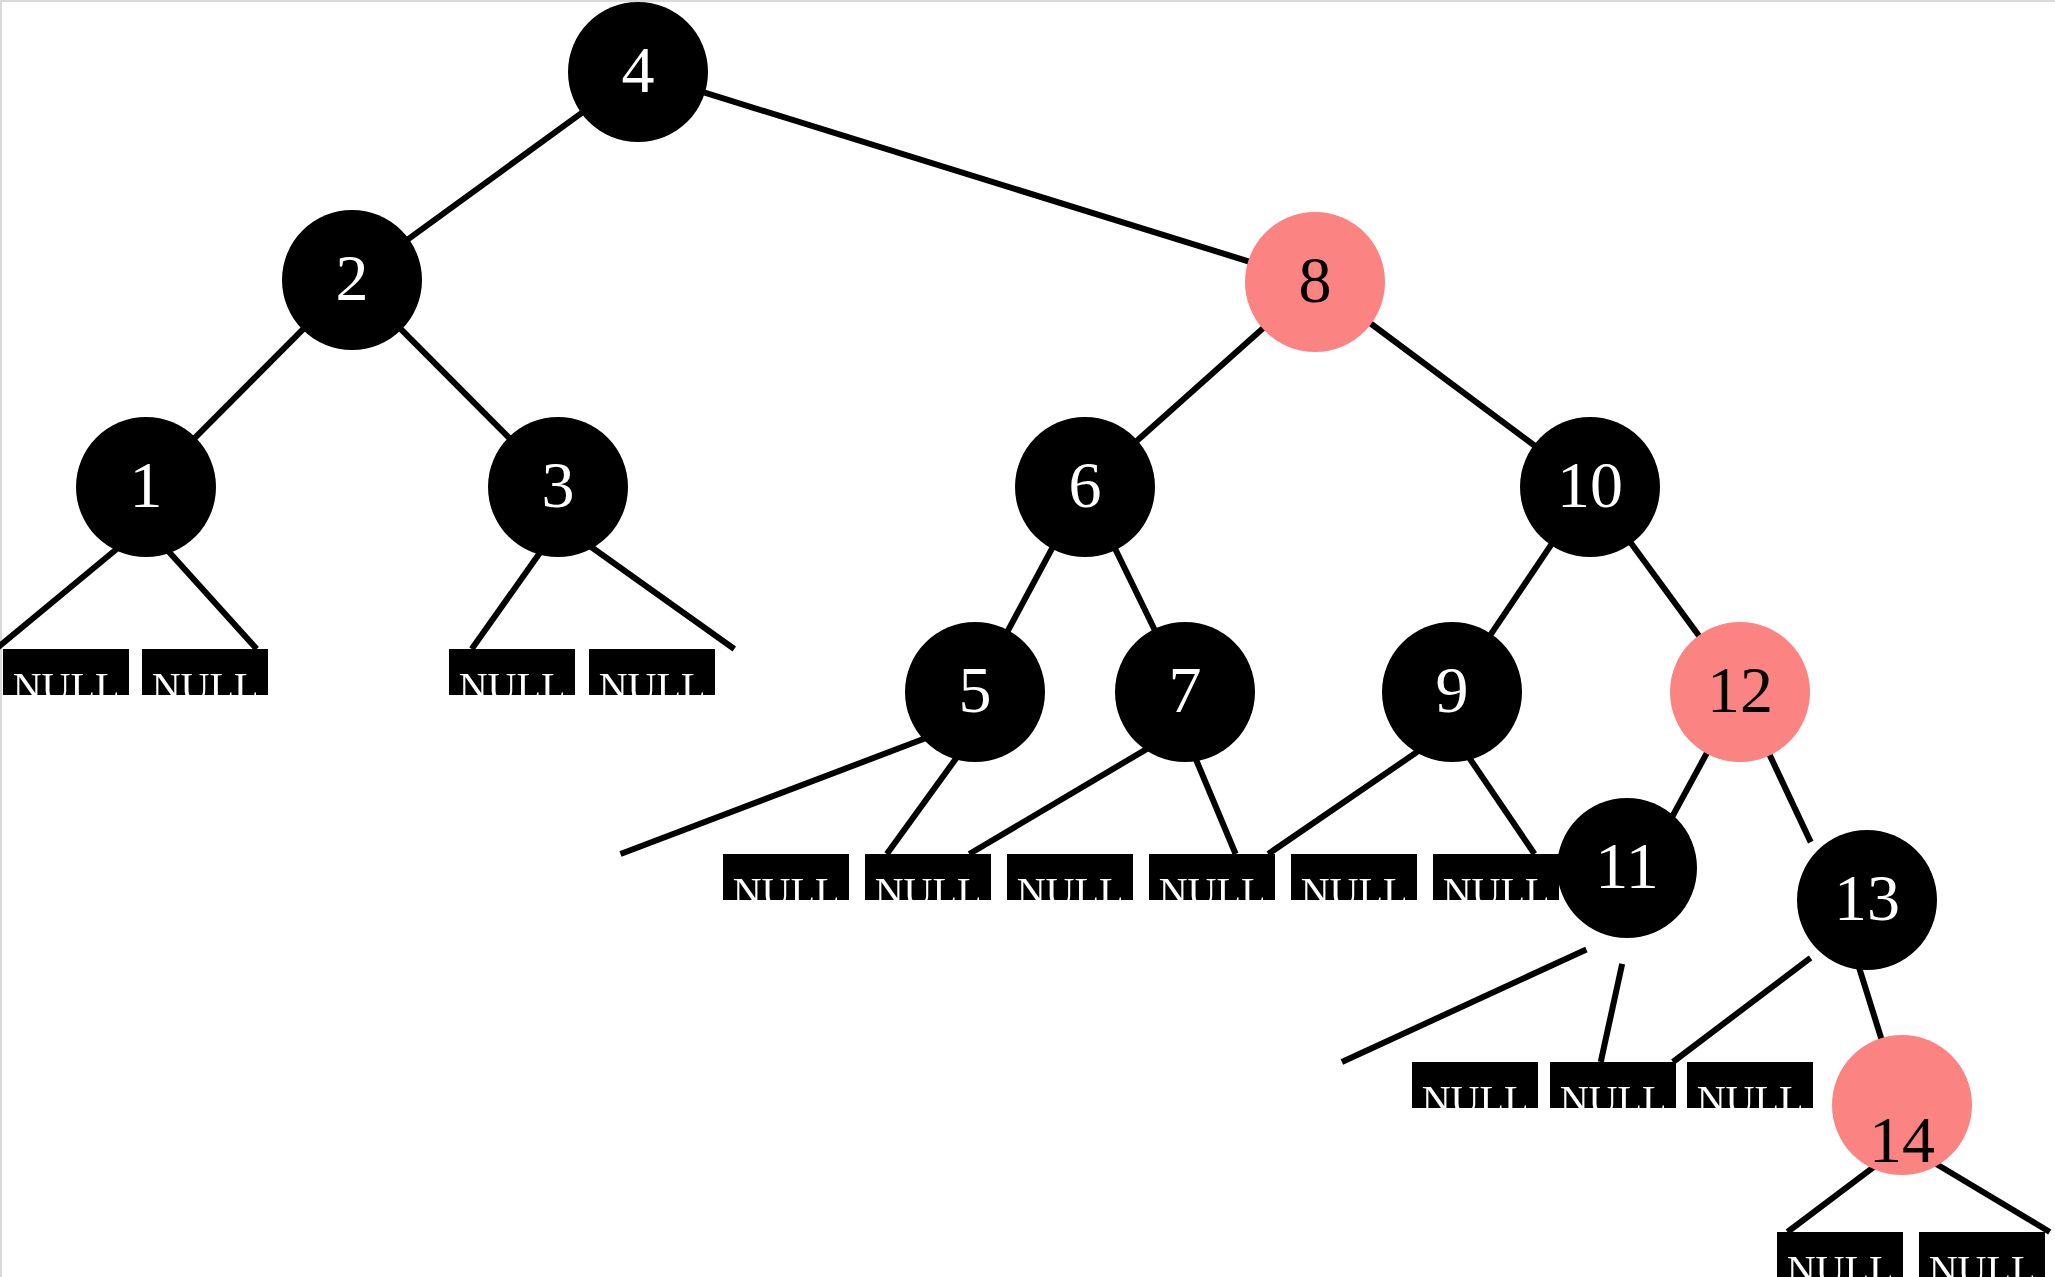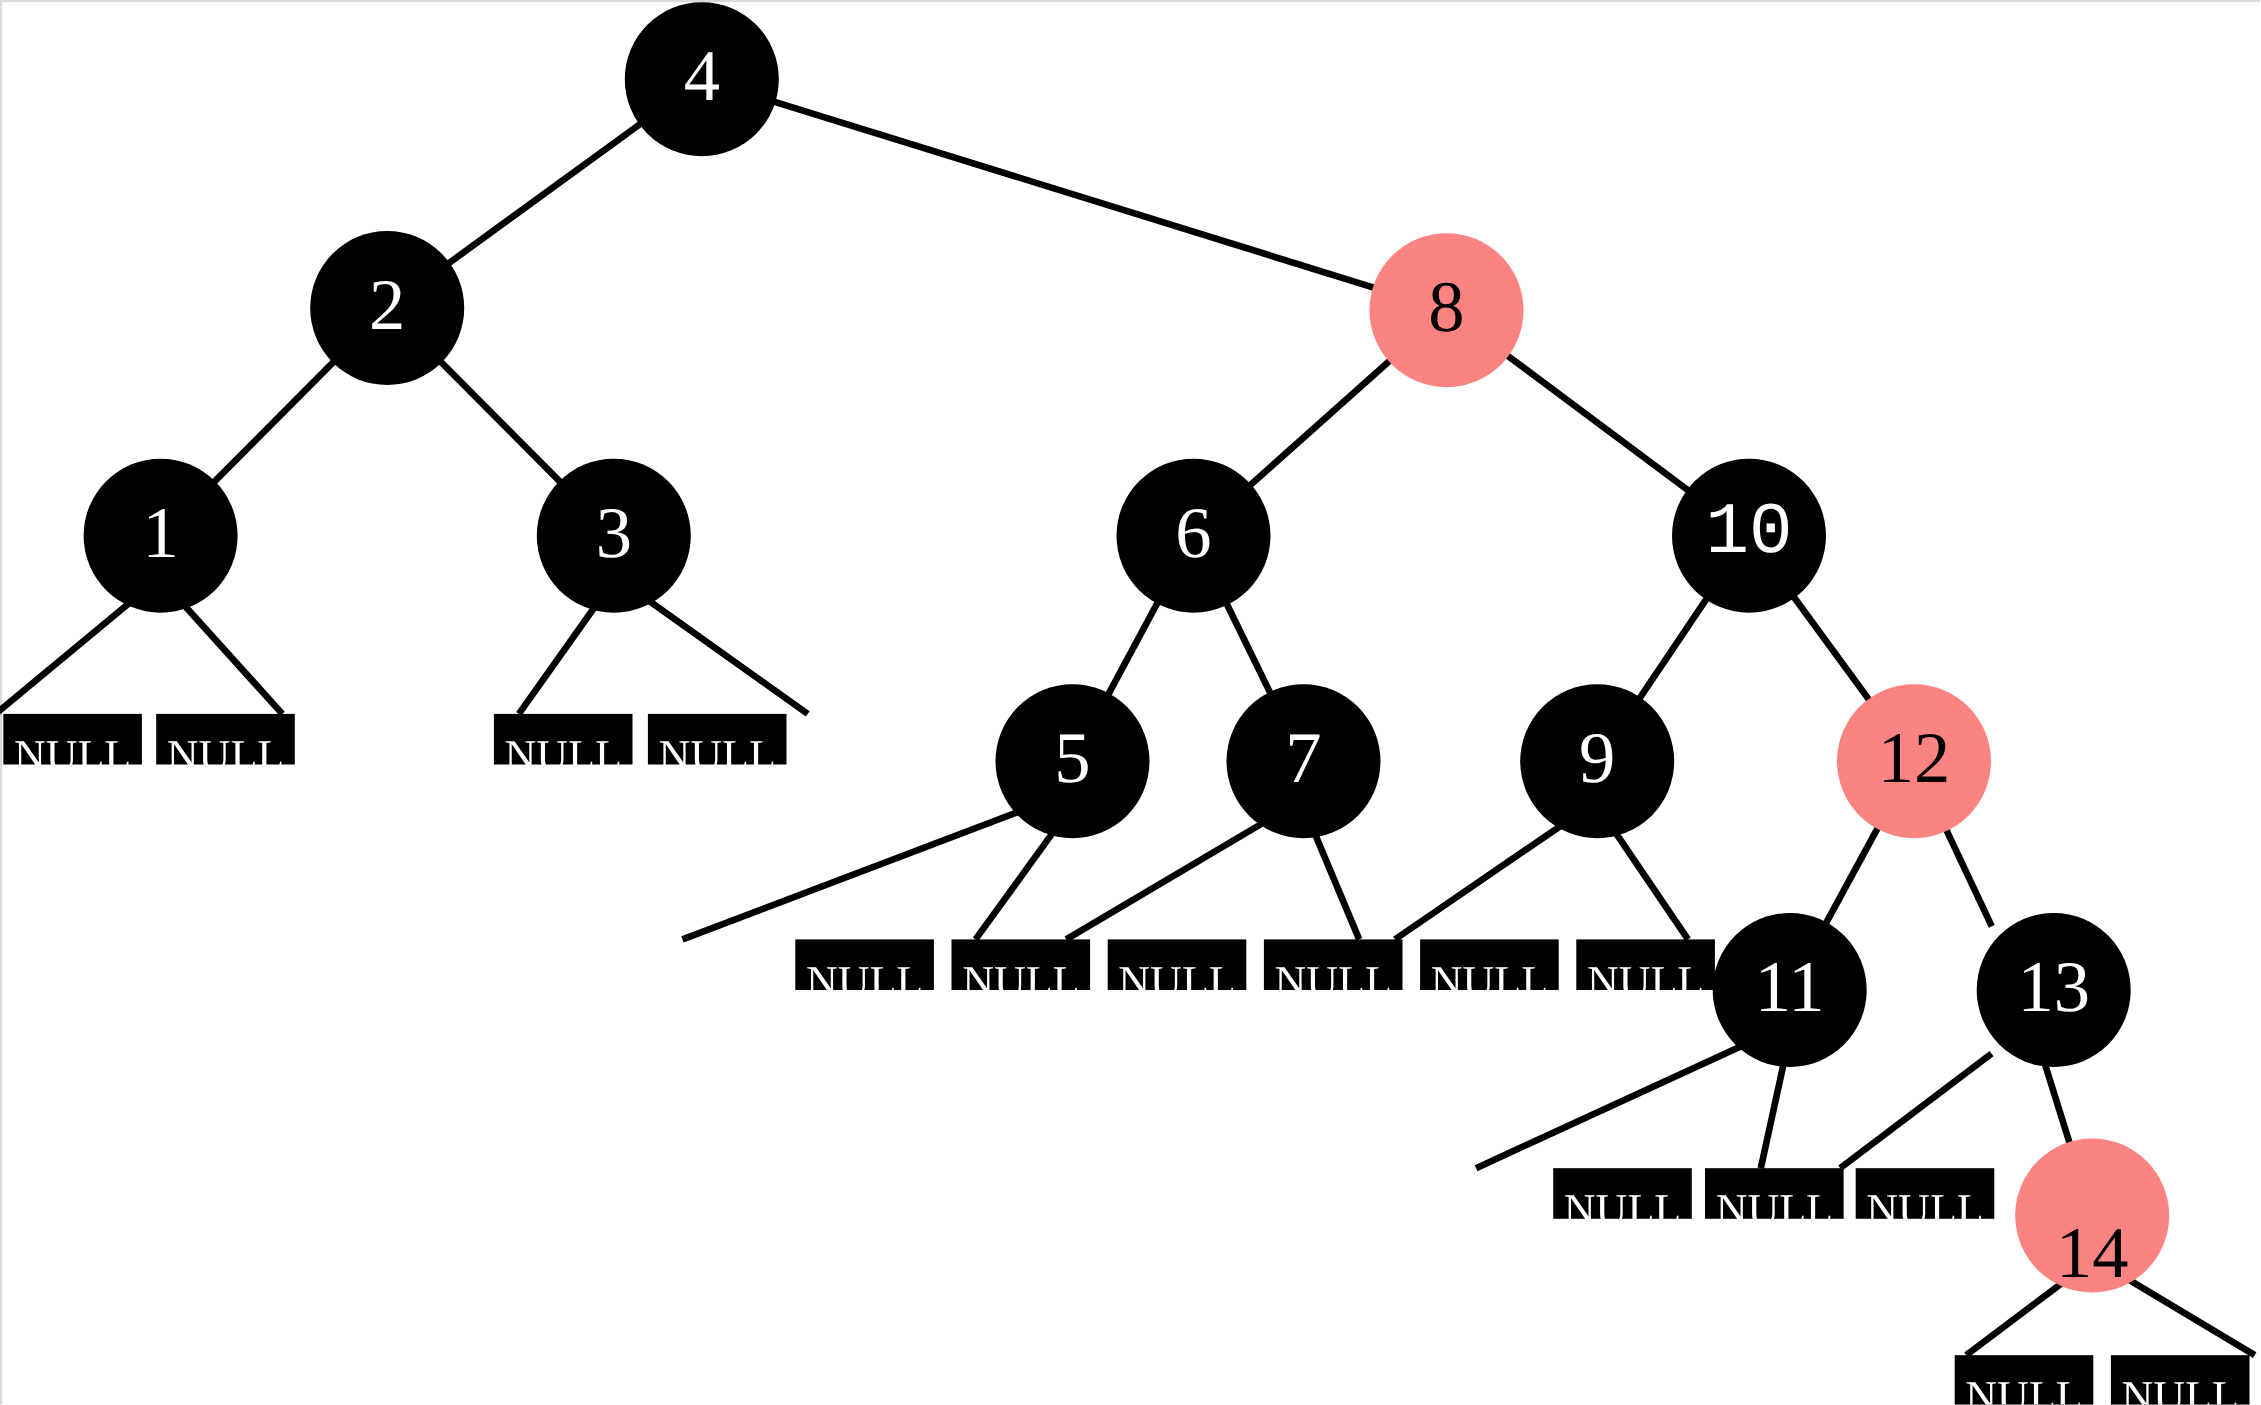--- a/index.html
+++ b/index.html
@@ -125,36 +125,36 @@
       </div>
       <div class="node node-black" style="left: 76px; top: 417px; width: 140px; height: 140px;">
         <span class="node-label">1</span>
       </div>
       <div class="node node-black" style="left: 488px; top: 417px; width: 140px; height: 140px;">
         <span class="node-label">3</span>
       </div>
       <div class="node node-black" style="left: 1015px; top: 417px; width: 140px; height: 140px;">
         <span class="node-label">6</span>
       </div>
-      <div class="node node-black" style="left: 1520px; top: 417px; width: 140px; height: 140px; font-family: Liberation Mono, monospace;">
+      <div class="node node-black" style="left: 1520px; top: 417px; width: 140px; height: 140px;">
         <span class="node-label">10</span>
       </div>
       <div class="node node-black" style="left: 905px; top: 622px; width: 140px; height: 140px;">
         <span class="node-label">5</span>
       </div>
       <div class="node node-black" style="left: 1115px; top: 622px; width: 140px; height: 140px;">
         <span class="node-label">7</span>
       </div>
       <div class="node node-black" style="left: 1382px; top: 622px; width: 140px; height: 140px;">
         <span class="node-label">9</span>
       </div>
       <div class="node node-red" style="left: 1670px; top: 622px; width: 140px; height: 140px; text-align: right;">
         <span class="node-label">12</span>
       </div>
-      <div class="node node-black" style="left: 1557px; top: 830px; width: 140px; height: 140px;">
+      <div class="node node-black" style="left: 1557px; top: 798px; width: 140px; height: 140px;">
         <span class="node-label">11</span>
       </div>
       <div class="node node-black" style="left: 1797px; top: 830px; width: 140px; height: 140px;">
         <span class="node-label">13</span>
       </div>
       <div class="node node-red" style="left: 1832px; top: 1035px; width: 140px; height: 140px; align-items: flex-end;">
         <span class="node-label">14</span>
       </div>
       <div class="nil" style="left: 3px; top: 649px; width: 126px; height: 46px;">
         <span class="nil-label">NULL</span>

